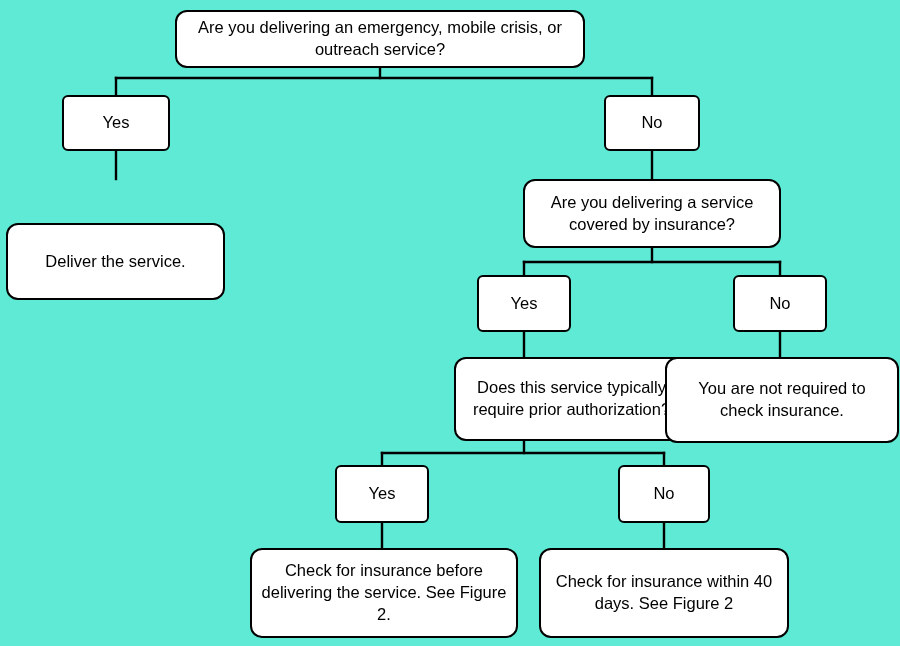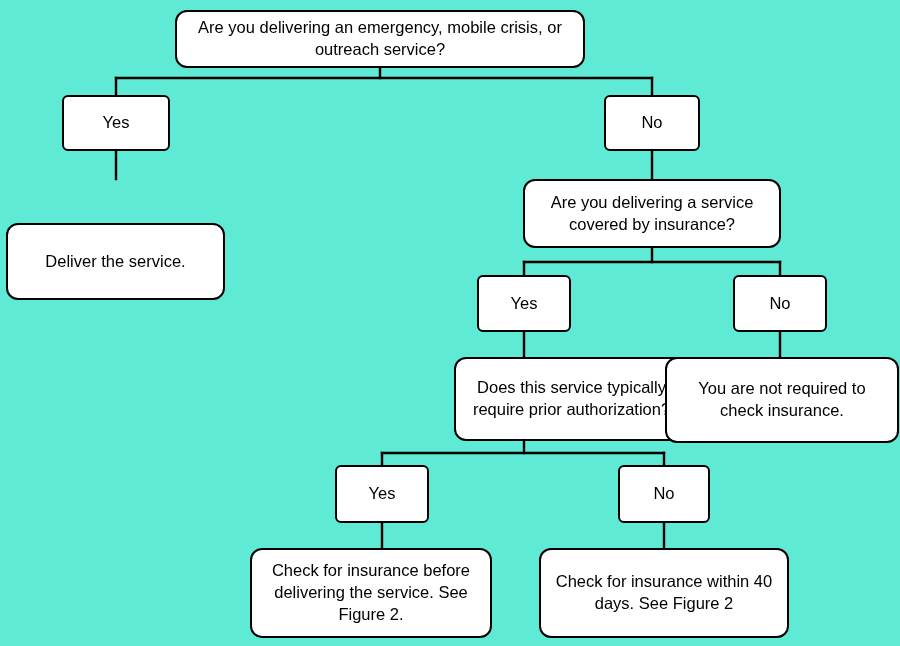--- a/index.html
+++ b/index.html
@@ -106,21 +106,21 @@
       </div>
       <div class="node" style="left: 665px; top: 357px; width: 234px; height: 86px;">
         <span class="node-label">You are not required to check insurance.</span>
       </div>
       <div class="node small" style="left: 335px; top: 465px; width: 94px; height: 58px;">
         <span class="node-label">Yes</span>
       </div>
       <div class="node small" style="left: 618px; top: 465px; width: 92px; height: 58px;">
         <span class="node-label">No</span>
       </div>
-      <div class="node" style="left: 250px; top: 548px; width: 242px; height: 90px;">
+      <div class="node" style="left: 250px; top: 548px; width: 268px; height: 90px;">
         <span class="node-label">Check for insurance before delivering the service. See Figure 2.</span>
       </div>
       <div class="node" style="left: 539px; top: 548px; width: 250px; height: 90px;">
         <span class="node-label">Check for insurance within 40 days. See Figure 2</span>
       </div>
     </div>
 
 </div>
 
 </body></html>

